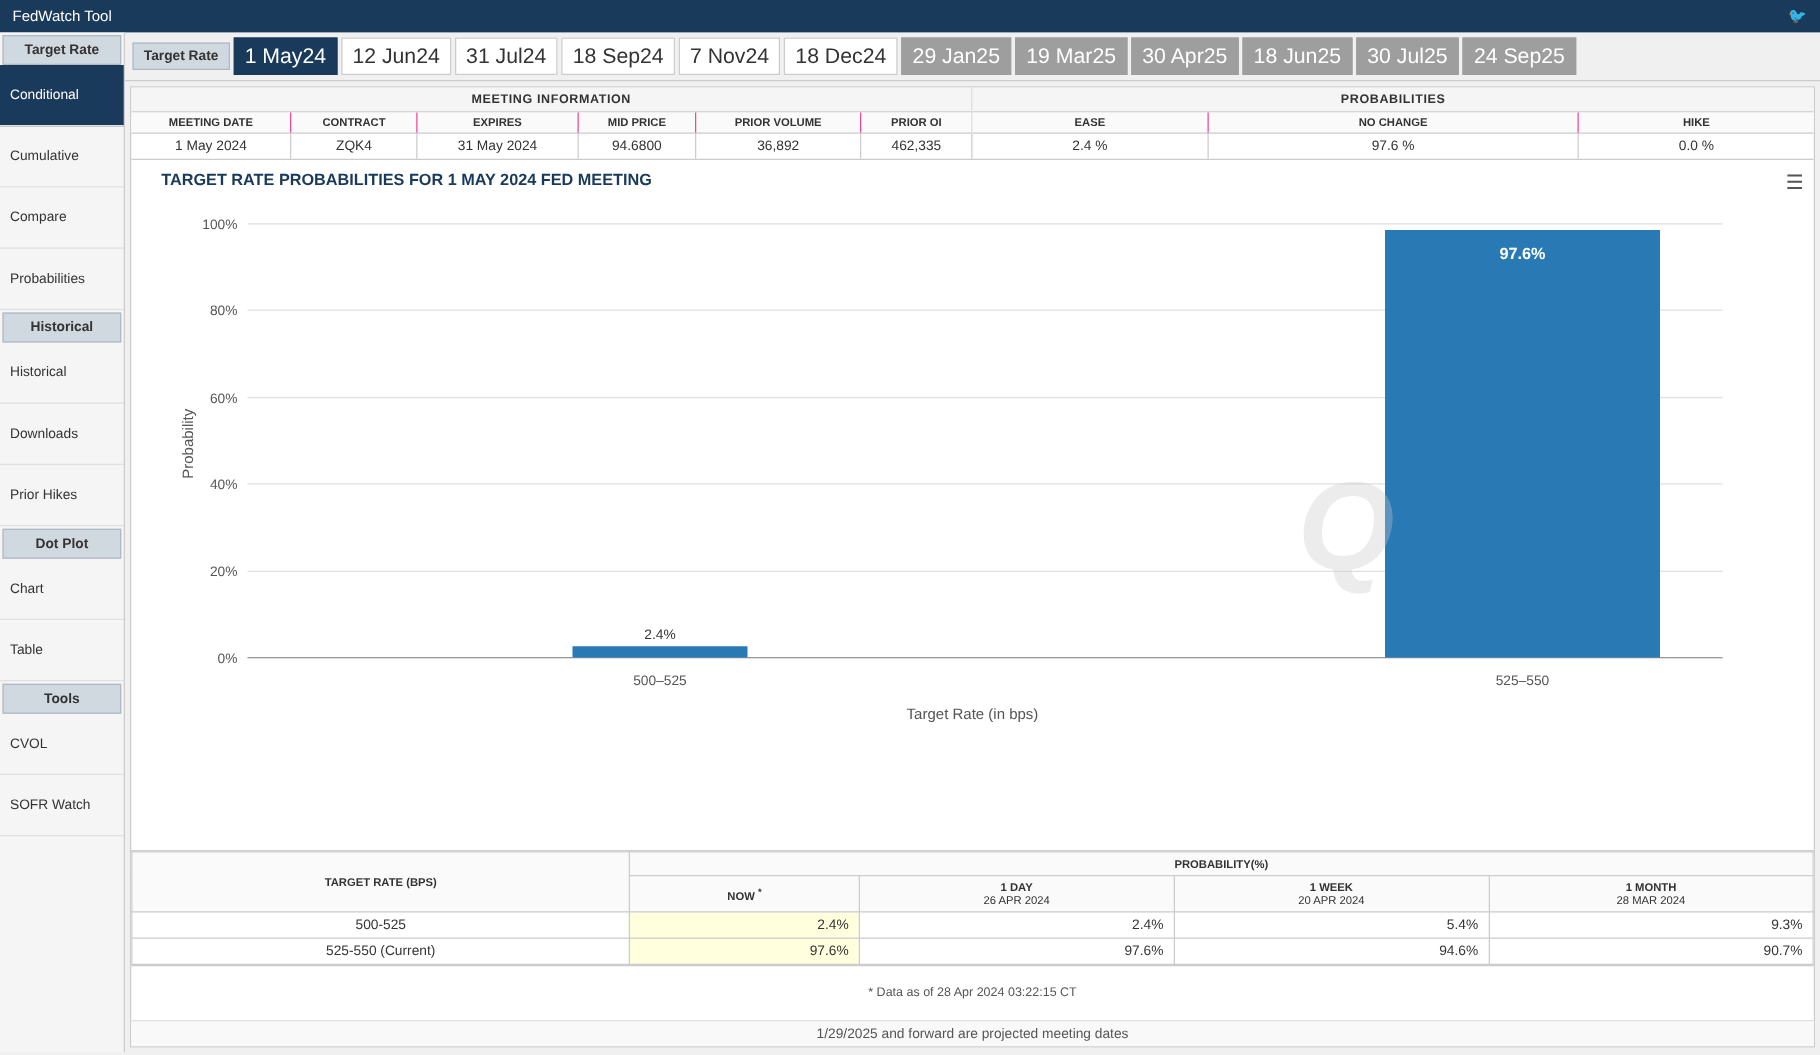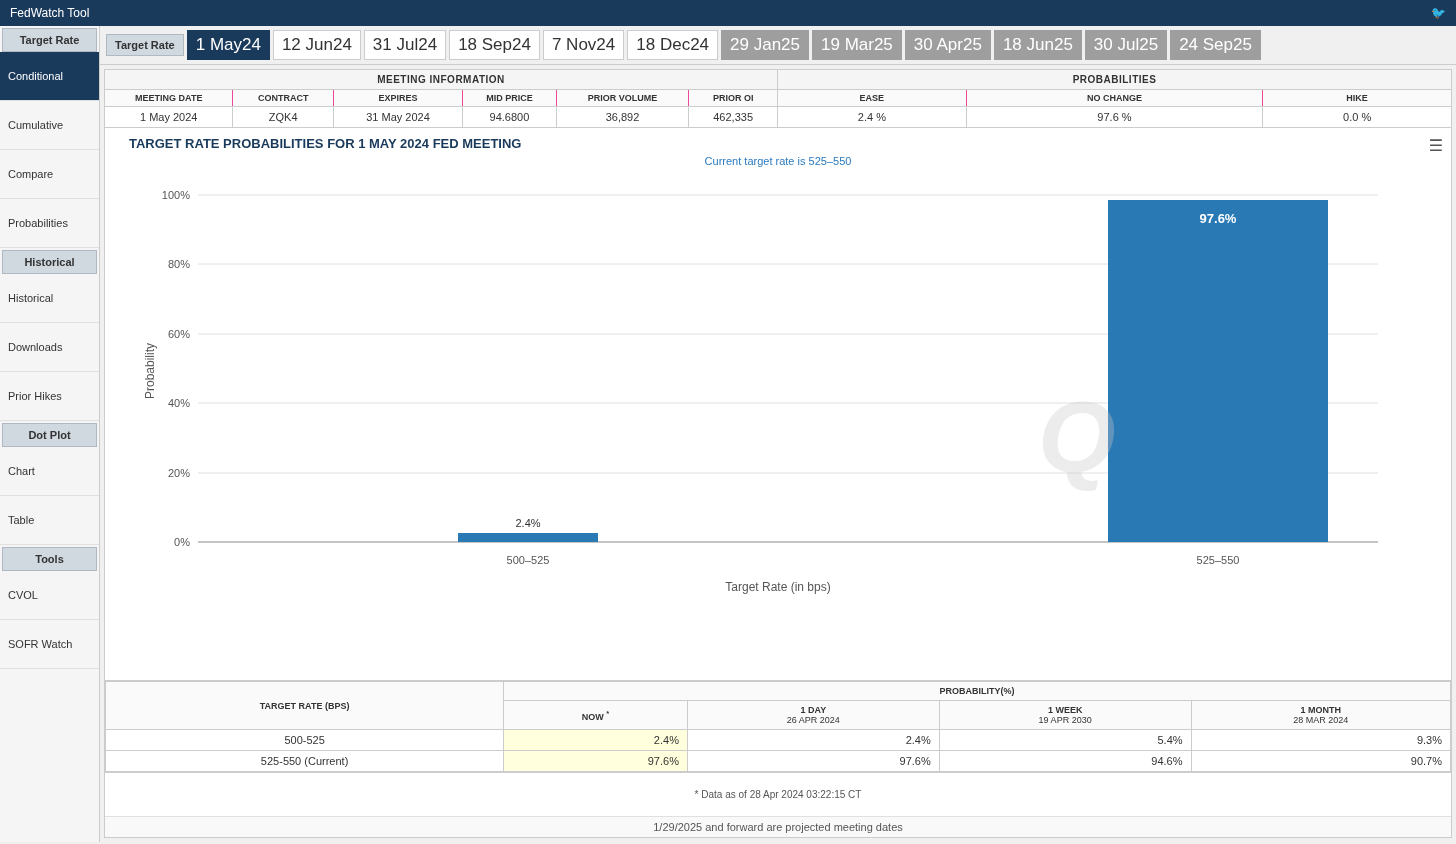--- a/index.html
+++ b/index.html
@@ -331,21 +331,20 @@
                 <td>97.6 %</td>
                 <td>0.0 %</td>
               </tr>
             </tbody>
           </table>
         </div>
       </div>
 
       <div id="chart-section">
         <div id="chart-title">TARGET RATE PROBABILITIES FOR 1 MAY 2024 FED MEETING</div>
-        <div id="chart-subtitle">Current target rate is 525–550</div>
         <div id="menu-icon">☰</div>
 
         <div id="bar-chart-container">
           <svg id="bar-chart-svg" viewBox="0 0 1280 440" preserveAspectRatio="xMidYMid meet">
 
             <text x="52" y="28" font-size="11" fill="#555" text-anchor="end">100%</text>
             <text x="52" y="97" font-size="11" fill="#555" text-anchor="end">80%</text>
             <text x="52" y="167" font-size="11" fill="#555" text-anchor="end">60%</text>
             <text x="52" y="236" font-size="11" fill="#555" text-anchor="end">40%</text>
             <text x="52" y="306" font-size="11" fill="#555" text-anchor="end">20%</text>
@@ -380,21 +379,21 @@
       <div id="prob-table-section">
         <table class="prob-table">
           <thead>
             <tr>
               <th rowspan="2">TARGET RATE (BPS)</th>
               <th colspan="4">PROBABILITY(%)</th>
             </tr>
             <tr>
               <th>NOW <sup>*</sup></th>
               <th>1 DAY<br><span style="font-weight:normal">26 APR 2024</span></th>
-              <th>1 WEEK<br><span style="font-weight:normal">19 APR 2030</span></th>
+              <th>1 WEEK<br><span style="font-weight:normal">20 APR 2024</span></th>
               <th>1 MONTH<br><span style="font-weight:normal">28 MAR 2024</span></th>
             </tr>
           </thead>
           <tbody>
             <tr>
               <td class="left-align">500-525</td>
               <td class="highlight">2.4%</td>
               <td>2.4%</td>
               <td>5.4%</td>
               <td>9.3%</td>

